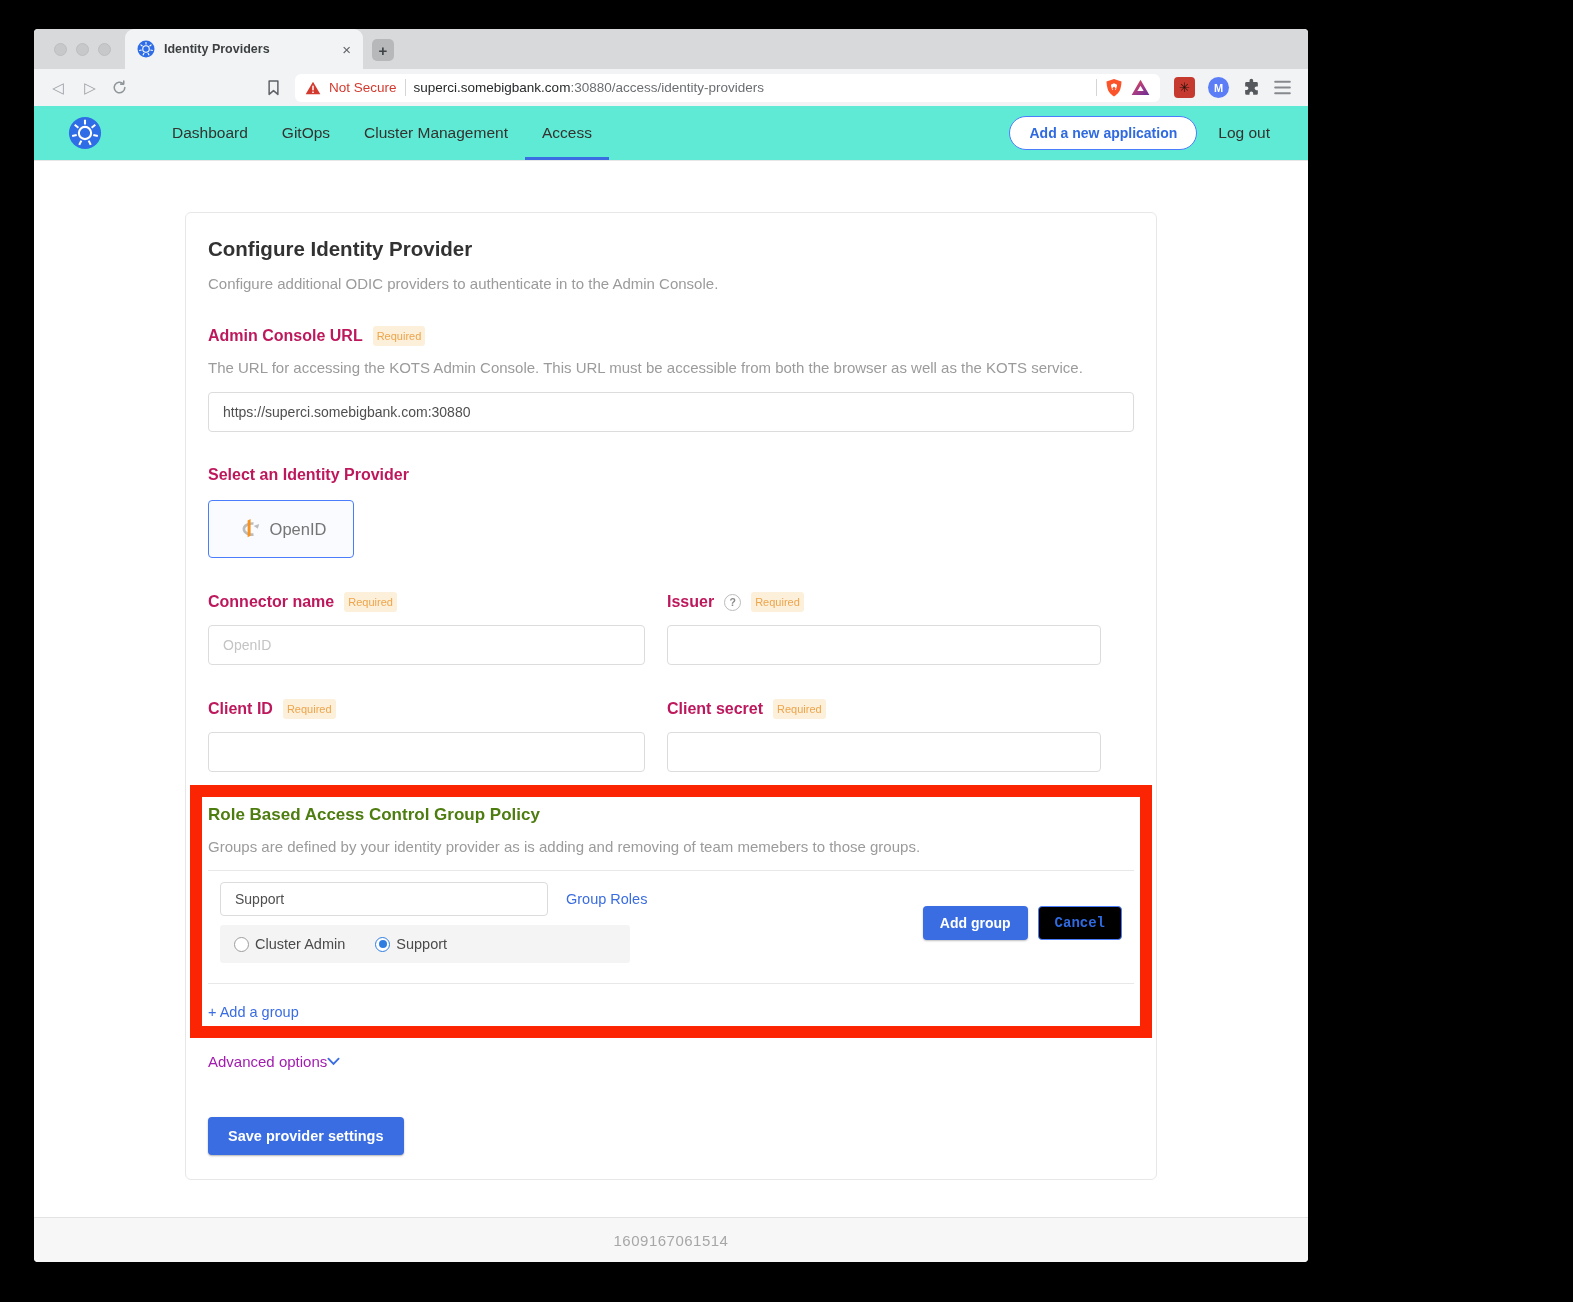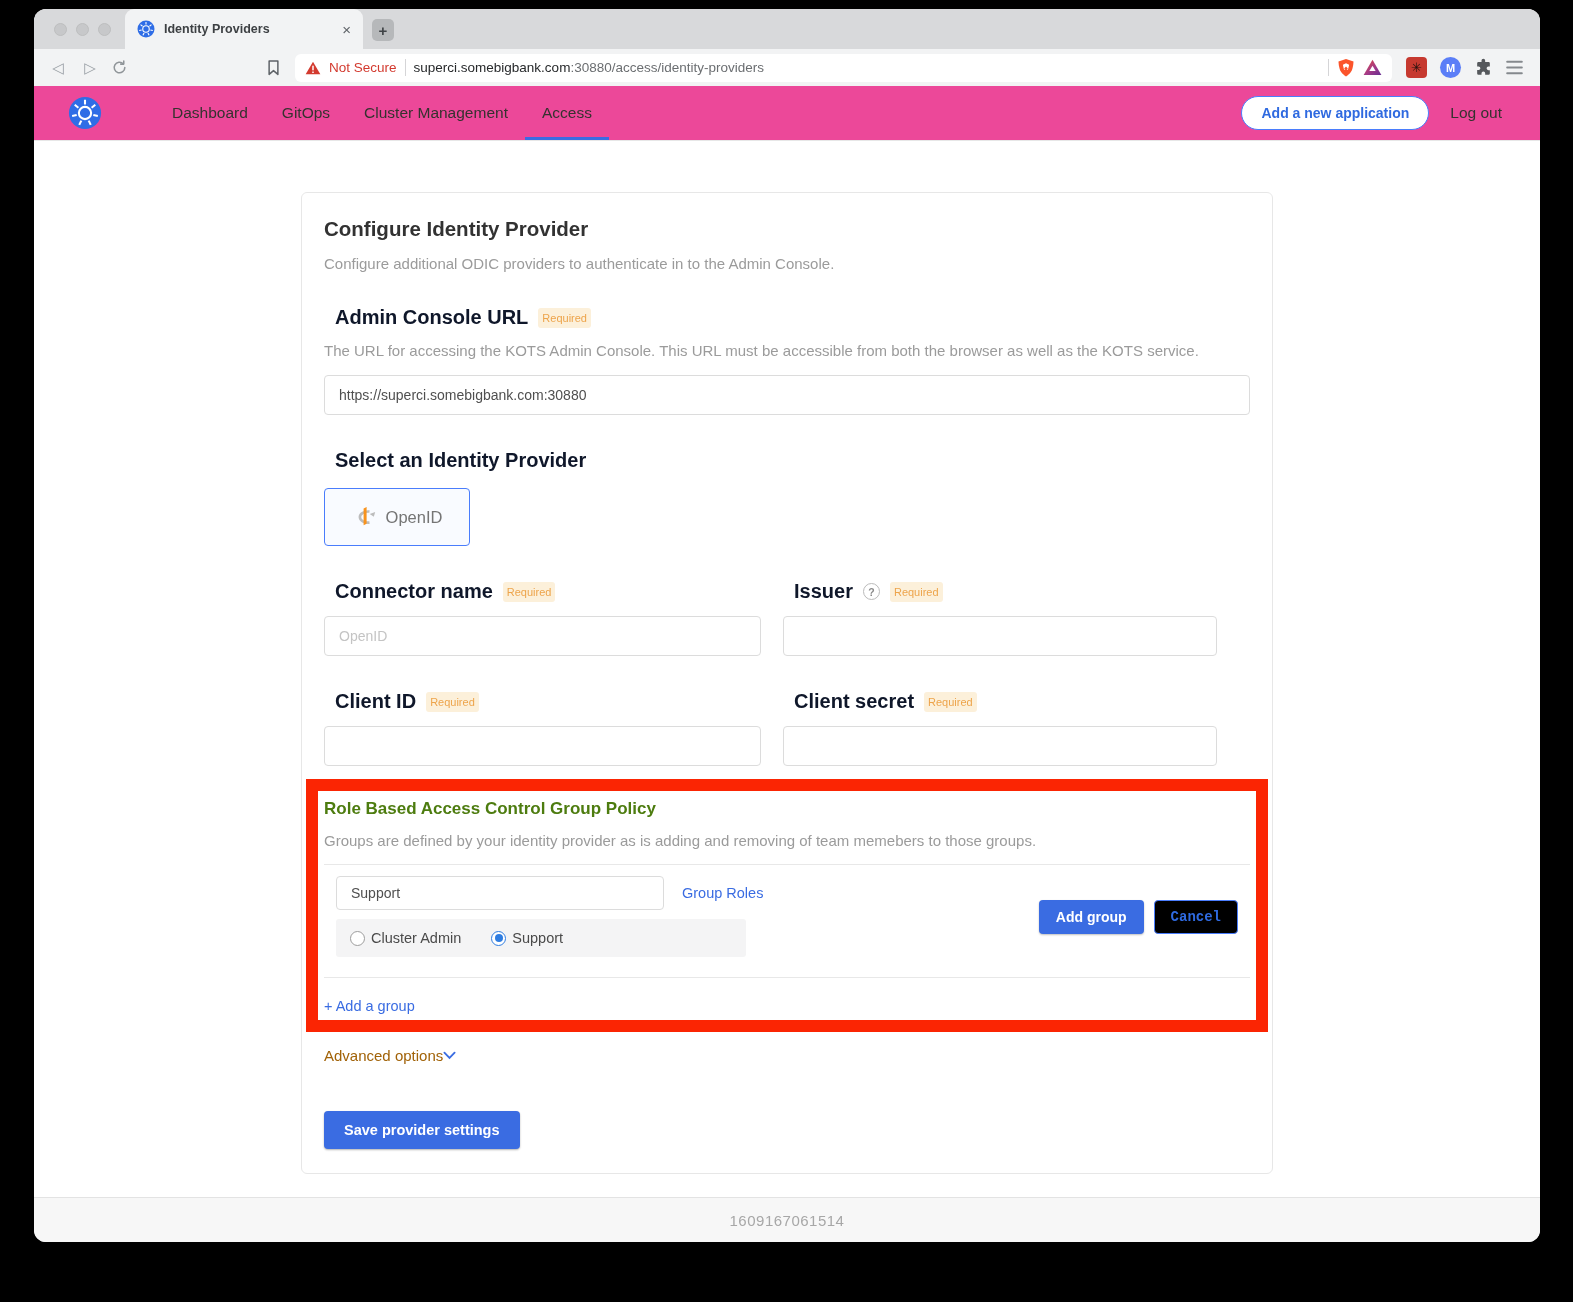--- a/index.html
+++ b/index.html
@@ -1,19 +1,19 @@
 <!DOCTYPE html>
 <html><head>
 <meta charset="utf-8">
 <style>
   * { margin:0; padding:0; box-sizing:border-box; }
   html,body { width:1573px; height:1302px; background:#000; font-family:"Liberation Sans", sans-serif; overflow:hidden; }
 
-  .window { position:absolute; left:34px; top:9px; width:1506px; height:1233px;
-    border-radius:12px; overflow:hidden; background:#fff; display:flex; flex-direction:column; }
+  .window { position:absolute; left:34px; top:29px; width:1274px; height:1233px;
+    border-radius:4px; overflow:hidden; background:#fff; display:flex; flex-direction:column; }
 
   
   .tabstrip { height:40px; background:#d8d9db; display:flex; align-items:flex-end; flex:none; }
   .traffic { display:flex; gap:9px; align-items:center; height:40px; padding:0 14px 0 20px; }
   .traffic span { width:13px; height:13px; border-radius:50%; background:#c7c8ca; border:1px solid #bdbebf; display:block; }
   .tab { width:238px; height:40px; background:#f2f3f4; border-radius:9px 9px 0 0; display:flex; align-items:center; gap:9px; padding:0 12px; }
   .tab-title { font-size:12.5px; font-weight:700; color:#3d4043; white-space:nowrap; overflow:hidden; flex:1; }
   .tab-close { color:#5f6368; font-size:15px; line-height:1; cursor:default; }
   .newtab { width:22px; height:22px; margin:0 0 8px 9px; background:#b6b8ba; border-radius:5px; color:#3f4346; font-size:15px; font-weight:700; display:flex; align-items:center; justify-content:center; }
 
@@ -24,36 +24,36 @@
   .notsecure { color:#d33a2f; font-size:13.5px; }
   .vdiv { width:1px; height:17px; background:#d5d5d7; }
   .url { font-size:13.5px; color:#27292b; white-space:nowrap; }
   .url .rest { color:#6b6e71; }
   .urlbar .spacer { flex:1; }
   .ext-cluster { display:flex; align-items:center; gap:13px; padding:0 4px; }
   .ext-red { width:21px; height:21px; border-radius:4px; background:#c6392f; color:#26120f; font-size:13px; display:flex; align-items:center; justify-content:center; }
   .ext-m { width:21px; height:21px; border-radius:50%; background:#5b7ef7; color:#fff; font-size:11px; font-weight:700; display:flex; align-items:center; justify-content:center; }
 
   
-  .appnav { height:55px; background:#ec4899; border-bottom:1px solid #e7e7e7; display:flex; align-items:center; padding:0 38px 0 34px; flex:none;justify-content:center; }
+  .appnav { height:55px; background:#5eead4; border-bottom:1px solid #e7e7e7; display:flex; align-items:center; padding:0 38px 0 34px; flex:none;justify-content:center; }
   .k8slogo { width:34px; height:34px; flex:none; }
   .navitems { display:flex; height:100%; margin-left:53px; }
   .navitem { height:100%; display:flex; align-items:center; padding:0 17px; font-size:15.5px; color:#35322f; position:relative; cursor:pointer; }
   .navitem.active::after { content:""; position:absolute; left:0; right:0; bottom:0; height:3px; background:#3a6ce2; }
   .appnav .right { margin-left:auto; display:flex; align-items:center; gap:21px; }
   .pillbtn { border:1px solid #4a7dfc; color:#2f6ae0; background:#fff; border-radius:17px; height:34px; padding:0 19px; font-size:14px; font-weight:700; display:flex; align-items:center; }
   .logout { font-size:15.5px; color:#35322f; }
 
   
   .content { flex:1; background:#fff; overflow:hidden; }
   .card { width:972px; margin:51px auto 0; border:1px solid #e7e7e7; border-radius:6px; background:#fff; padding:24px 22px 24px; }
   h1 { font-size:20.5px; font-weight:700; color:#323232; }
   .sub { font-size:15px; color:#9b9b9b; margin-top:14px; }
   .label-row { display:flex; align-items:center; gap:10px; margin-top:34px; }
-  .label { font-size:20px; font-weight:700; color:#0f172a;margin-left:11px; }
+  .label { font-size:16px; font-weight:700; color:#be185d; }
   .req { background:#fcf0da; color:#eda44b; font-size:11px; padding:4px 4px; border-radius:3px; }
   .help { font-size:15px; color:#9b9b9b; margin-top:13px; }
   .inp { height:40px; border:1px solid #dcdcdc; border-radius:4px; font-family:"Liberation Sans",sans-serif; font-size:14px; color:#4f4f4f; padding:0 14px; outline:none; width:100%; }
   .inp::placeholder { color:#c4c4c4; }
   .url-input { margin-top:16px; }
   .idp-tile { margin-top:16px; width:146px; height:58px; border:1px solid #4a7dfc; background:#f9fbff; border-radius:4px; display:flex; align-items:center; justify-content:center; gap:8px; }
   .idp-tile .txt { font-size:16.5px; color:#757575; }
   .grid2 { display:grid; grid-template-columns:437px 434px; column-gap:22px; }
   .grid2 .inp { margin-top:13px; }
   .qicon { width:17px; height:17px; border:1.5px solid #bbb; border-radius:50%; color:#8a8a8a; font-size:10.5px; font-weight:700; display:flex; align-items:center; justify-content:center; }
@@ -72,21 +72,21 @@
   .roles-box { margin-top:9px; width:410px; background:#f4f4f5; border-radius:3px; padding:11px 14px; display:flex; align-items:center; gap:30px; }
   .radio-item { display:flex; align-items:center; gap:6px; font-size:14.5px; color:#4a4a4a; }
   .radio { width:15px; height:15px; border-radius:50%; border:1.5px solid #9d9d9d; background:#fff; flex:none; position:relative; }
   .radio.checked { border-color:#2f7de1; }
   .radio.checked::after { content:""; position:absolute; left:2.5px; top:2.5px; width:8px; height:8px; border-radius:50%; background:#2f7de1; }
   .group-btns { display:flex; align-items:flex-end; gap:10px; padding-right:12px; }
   .btn-primary { background:#3a6ce2; color:#fff; border:none; border-radius:4px; font-family:"Liberation Sans",sans-serif; font-size:14px; font-weight:700; padding:9px 17px; box-shadow:0 1px 2px rgba(0,0,0,.25); }
   .btn-outline { background:#000000; color:#2f6ae0; border:1px solid #4a7dfc; border-radius:4px; font-family:Liberation Mono, monospace; font-size:14px; font-weight:700; padding:8px 16px; }
   .add-a-group { display:inline-block; color:#3a6ce2; font-size:14.5px; text-decoration:none; margin-top:20px; }
 
-  .advanced { display:flex; align-items:center; color:#a16207; font-size:15px; margin-top:32px; text-decoration:none; width:max-content; }
+  .advanced { display:flex; align-items:center; color:#a21caf; font-size:15px; margin-top:32px; text-decoration:none; width:max-content; }
   .save-btn { margin-top:47px; background:#3a6ce2; color:#fff; border:none; border-radius:4px; font-family:"Liberation Sans",sans-serif; font-size:14.5px; font-weight:700; padding:11px 20px; box-shadow:0 1px 2px rgba(0,0,0,.3); display:block; }
 
   
   .footer { height:45px; background:#f7f7f7; border-top:1px solid #e3e3e3; display:flex; align-items:center; justify-content:center; flex:none; }
   .footer span { color:#a7a7a7; font-size:15px; letter-spacing:.5px; }
 </style>
 </head>
 <body>
 
 <div class="window">

